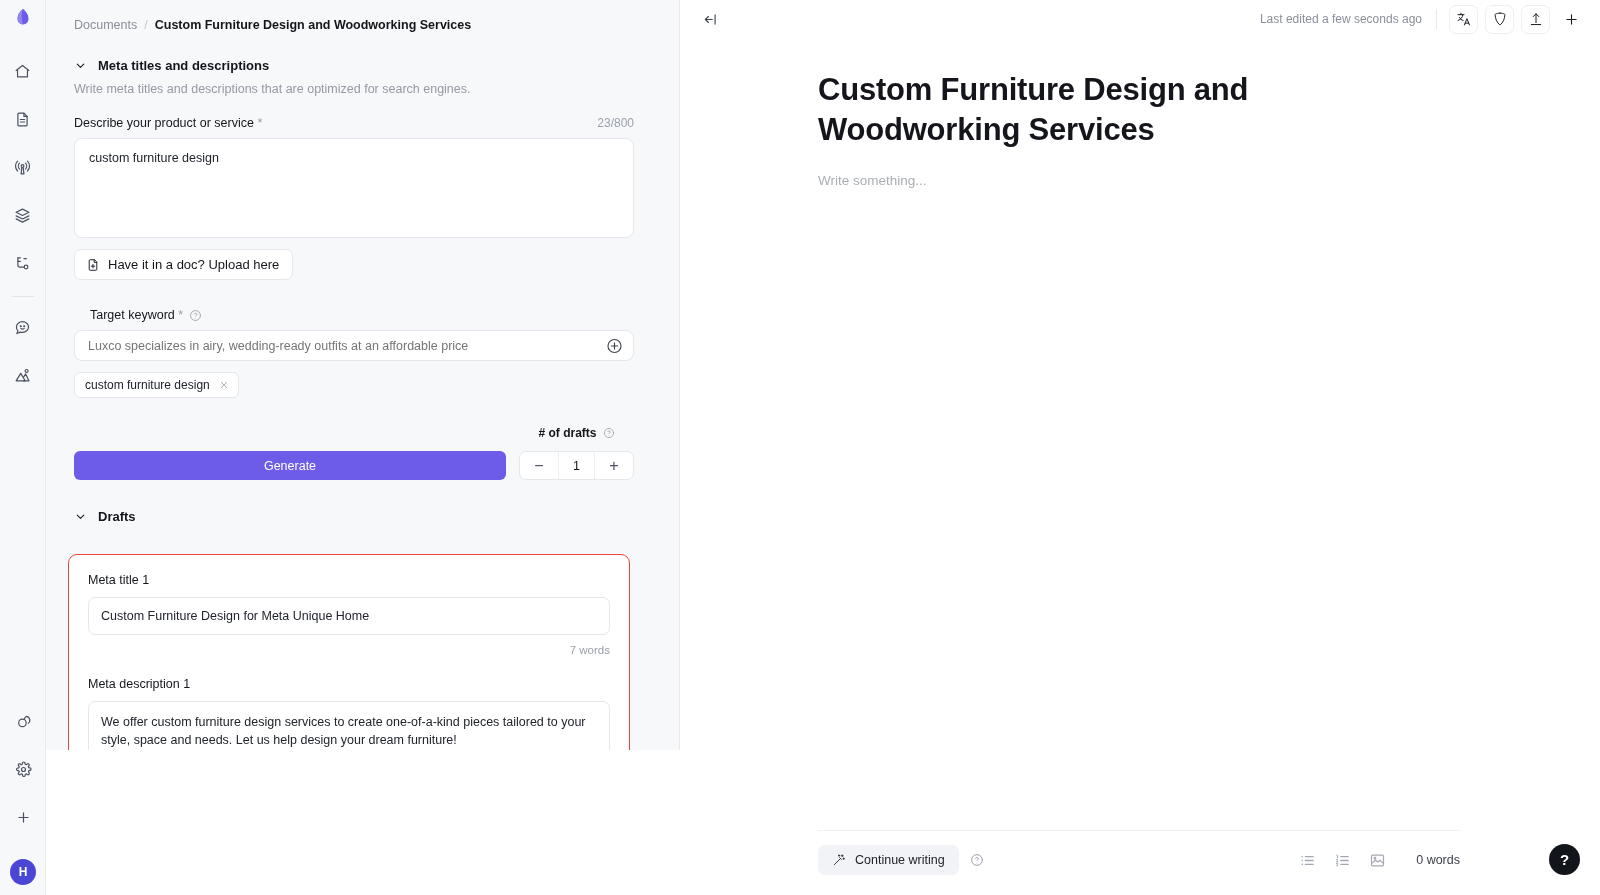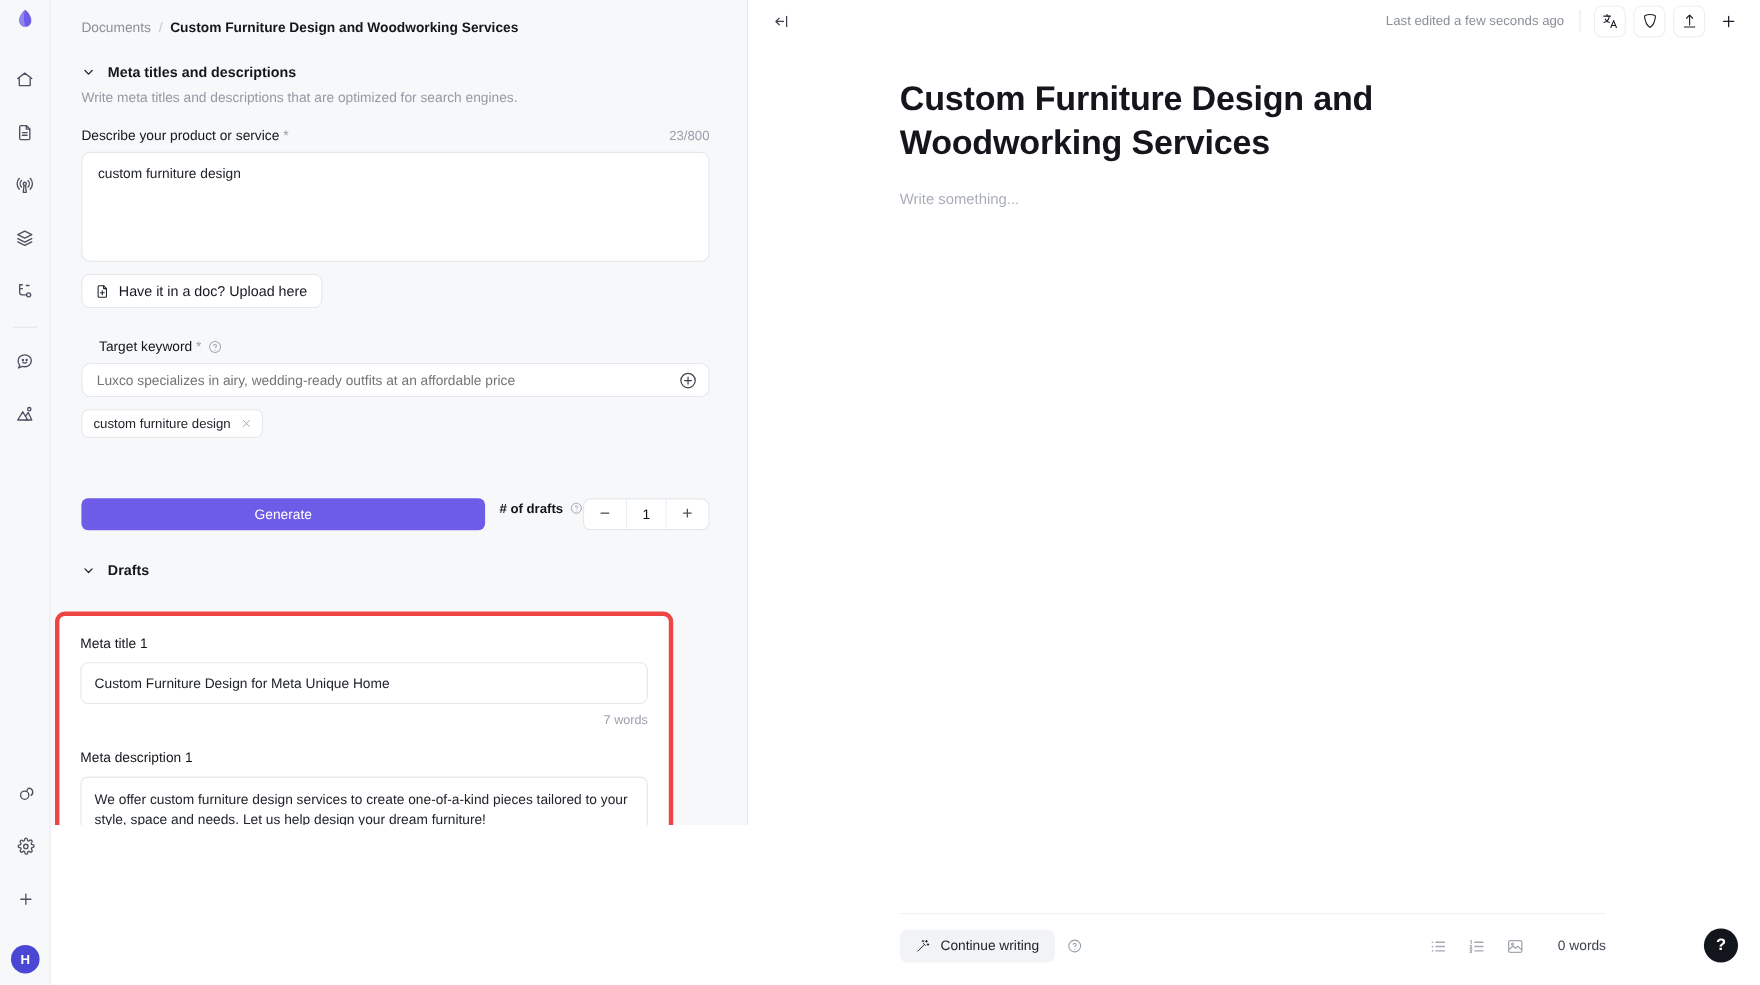--- a/index.html
+++ b/index.html
@@ -36,21 +36,21 @@
     font-size: 12px; font-weight: 600;
     display: flex; align-items: center; justify-content: center;
     margin-top: 18px; cursor: pointer;
   }
 
   
   .left {
     width: 634px; flex: 0 0 634px; height: 750px;
     background: #f7f8fa;
     border-right: 1px solid #e8eaee;
-    padding: 18px 4px 0 0;
+    padding: 18px 15px 0 0;
     overflow: hidden;
     position: relative;
   }
   .left-inner { padding: 0 30px 0 28px; }
   .crumb { display: flex; align-items: center; gap: 7px; font-size: 12.5px; margin-bottom: 26px; }
   .crumb-root { color: #8a8f9b; cursor: pointer; }
   .crumb-slash { color: #c3c7cf; }
   .crumb-cur { color: #14161c; font-weight: 600; }
 
   .sect-head { display: flex; align-items: center; gap: 11px; cursor: pointer; }
@@ -89,38 +89,38 @@
     margin-top: 11px; cursor: default;
   }
   .chip-x { color: #9aa0ab; cursor: pointer; display: flex; }
 
   .drafts-ctl { display: flex; align-items: flex-end; gap: 13px; margin-top: 28px; }
   .gen-btn {
     flex: 1 1 auto; height: 29px; background: #6c5ce7; border: none; border-radius: 6px;
     color: #fff; font-size: 12.5px; font-family: inherit; cursor: pointer;
     display: flex; align-items: center; justify-content: center;
   }
-  .stepper-col { display: flex; flex-direction: row; align-items: center; margin-top: 27px; }
+  .stepper-col { display: flex; flex-direction: column; align-items: center; }
   .stepper-label { display: flex; align-items: center; gap: 6px; font-size: 12px;
     color: #14161c; font-weight: 600; margin-bottom: 11px; }
   .stepper {
     display: flex; background: #fff; border: 1px solid #e4e7ec;
     border-radius: 7px; overflow: hidden; height: 29px;
   }
   .step-btn { width: 38px; display: flex; align-items: center; justify-content: center;
     color: #4b5160; cursor: pointer; }
   .step-val { width: 37px; display: flex; align-items: center; justify-content: center;
     font-size: 12.5px; color: #14161c;
     border-left: 1px solid #eceff3; border-right: 1px solid #eceff3; }
 
   .drafts-head { display: flex; align-items: center; gap: 11px; margin-top: 29px; cursor: pointer; }
 
   .draft-card {
-    background: #fff; border: 4px solid #ef4444; border-radius: 9px;
-    margin: 30px 0 0 4px; width: 562px; padding: 18px 19px 14px;
+    background: #fff; border: 1px solid #ef4444; border-radius: 9px;
+    margin: 30px 0 0 22px; width: 562px; padding: 18px 19px 14px;
   }
   .dc-label { font-size: 12.5px; color: #14161c; margin-bottom: 10px; }
   .dc-input {
     border: 1px solid #e4e7ec; border-radius: 7px; padding: 11px 12px;
     font-size: 12.5px; color: #20242c;
   }
   .dc-textarea {
     border: 1px solid #e4e7ec; border-radius: 7px; padding: 11px 12px;
     font-size: 12.5px; color: #20242c; line-height: 1.45;
   }

